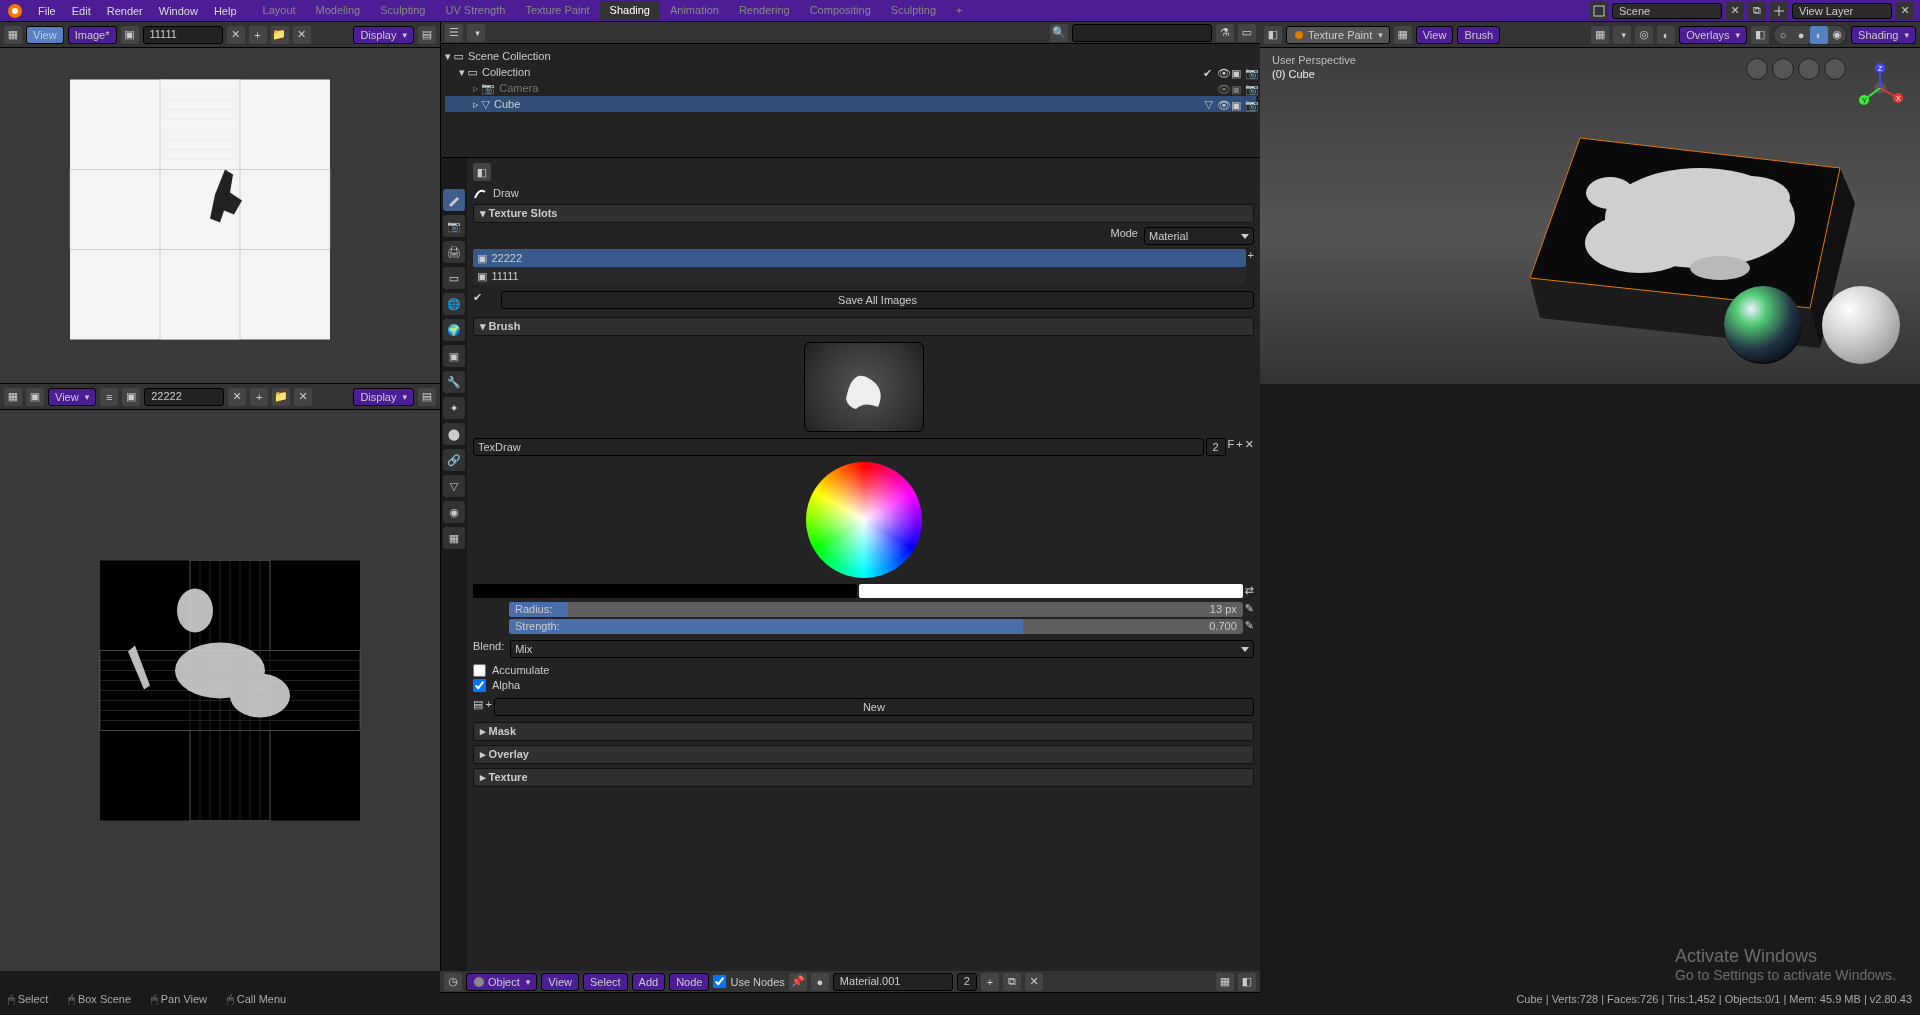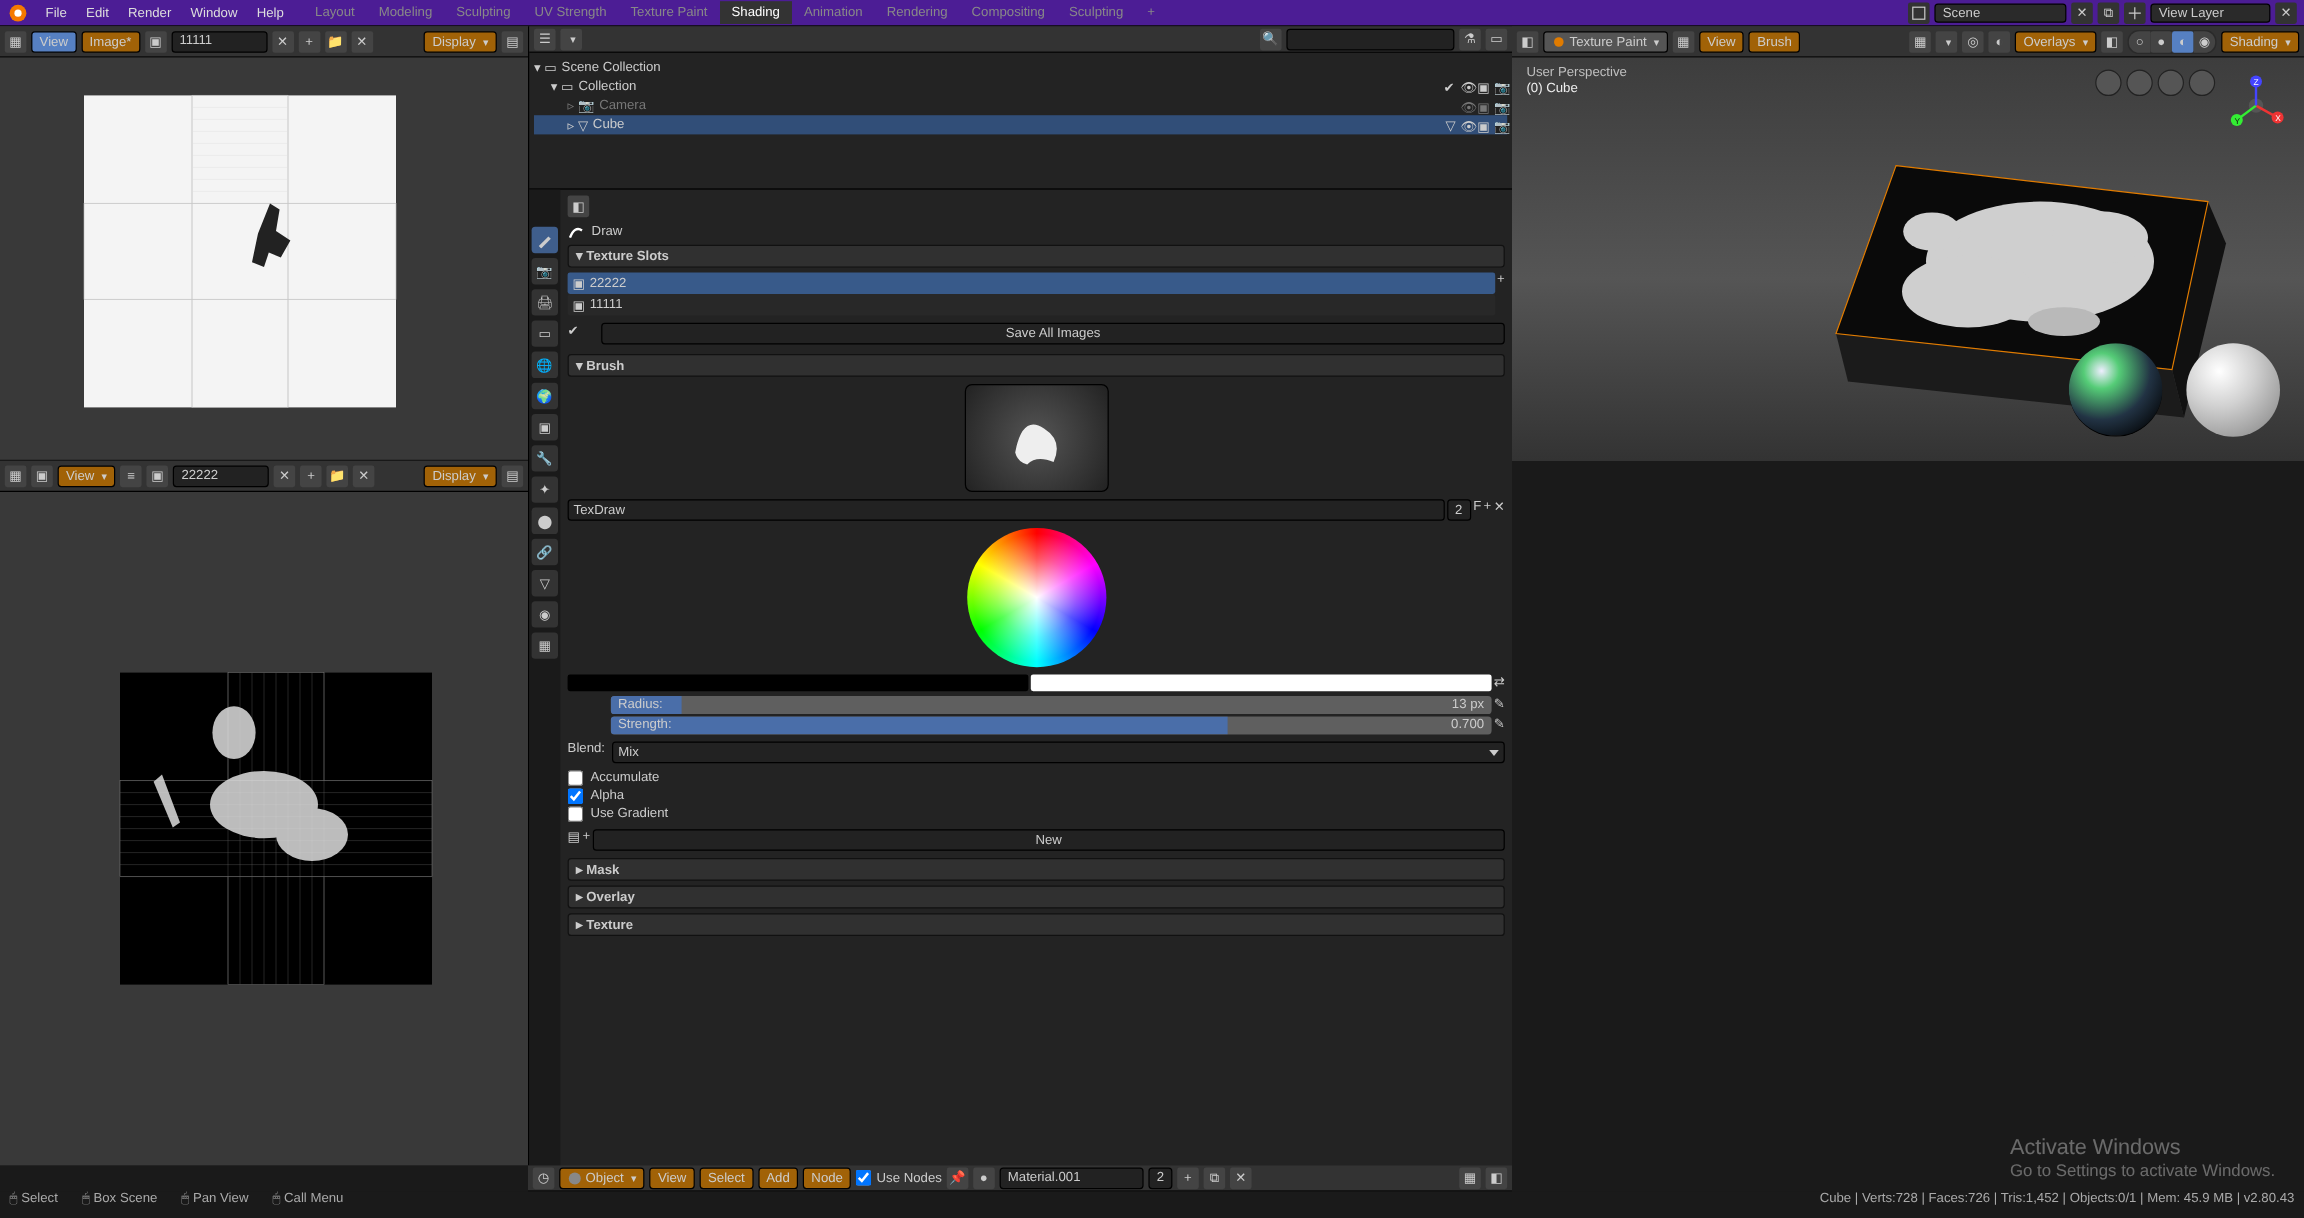--- a/index.html
+++ b/index.html
@@ -15,21 +15,21 @@
 .menubar .workspace-tab.active { color: #fff; background: #333; }
 .menubar .right-group { margin-left: auto; display: flex; align-items: center; gap: 4px; padding-right: 6px; }
 .menubar .scene-box { display: flex; align-items: center; gap:4px; background:#2a2a2a; border:1px solid #000; padding:1px 6px; border-radius:3px; width:110px; }
 .menubar .icon-btn { width:18px; height:18px; background:#333; border-radius:2px; display:flex; align-items:center; justify-content:center; }
 
 
 .workspace { display: grid; grid-template-columns: 440px 820px 1fr; grid-template-rows: 362px 1fr 22px; height: calc(1015px - 22px); }
 
 
 .hdr { height: 26px; background: #333; display: flex; align-items: center; gap:4px; padding:0 4px; border-bottom:1px solid #000; }
-.hdr .btn, .hdr .sel, .hdr .txt { background:#a16207; border:1px solid #000; border-radius:3px; padding:1px 6px; height:18px; display:flex; align-items:center; gap:3px; }
+.hdr .btn, .hdr .sel, .hdr .txt { background:#4c1d95; border:1px solid #000; border-radius:3px; padding:1px 6px; height:18px; display:flex; align-items:center; gap:3px; }
 .hdr .btn.active { background:#5680c2; }
 .hdr .txtfield { background:#222; border:1px solid #000; border-radius:3px; padding:1px 6px; height:18px; min-width:80px; }
 .hdr .icon-btn { width:18px; height:18px; background:#444; border-radius:2px; display:flex; align-items:center; justify-content:center; }
 .hdr .spacer { flex: 1 1 auto; }
 
 
 .uv-editor { background:#393939; display:flex; flex-direction:column; }
 .uv-canvas { flex:1; position:relative; background:#393939; }
 .uv-canvas.light { background:#393939; }
 .uv-canvas svg { position:absolute; inset:0; width:100%; height:100%; }
@@ -435,20 +435,27 @@
         </div>
 
         <div style="display:flex;align-items:center;gap:6px;margin:4px 0;">
           <svg width="14" height="14">
               <path d="M2 12 Q6 2 12 6" stroke="#fff" stroke-width="2" fill="none"></path>
             </svg>
           <span>Draw</span>
         </div>
 
         <div class="hgroup hd">▾ <span>Texture Slots</span></div>
+        <div style="display:flex; gap:6px; margin:4px 0; justify-content:flex-end;">
+          <span>Mode</span>
+          <div class="field" style="width:110px">
+              <span>Material</span>
+              <span class="tri" style="margin-left:auto"></span>
+            </div>
+        </div>
         <div style="display:flex;gap:2px;">
           <div style="flex:1;">
             <div class="slotrow sel">
                 <span>▣</span>
                 <span>22222</span>
               </div>
             <div class="slotrow">
                 <span>▣</span>
                 <span>11111</span>
               </div>
@@ -511,24 +518,20 @@
             </div>
         </div>
         <label style="display:flex;gap:6px;margin:2px 0">
             <input type="checkbox" style="">
             <span>Accumulate</span>
           </label>
         <label style="display:flex;gap:6px;margin:2px 0">
             <input type="checkbox" checked="" style="">
             <span>Alpha</span>
           </label>
-        <label style="display:flex;gap:6px;margin:2px 0">
-            <input type="checkbox" style="">
-            <span>Use Gradient</span>
-          </label>
 
         <div style="display:flex;gap:2px;margin:6px 0;">
           <div class="icon-btn">▤</div>
           <div class="icon-btn">+</div>
           <div class="field" style="flex:1;justify-content:center">
               <span>New</span>
             </div>
         </div>
 
         <div class="hgroup hd">▸ <span>Mask</span></div>

